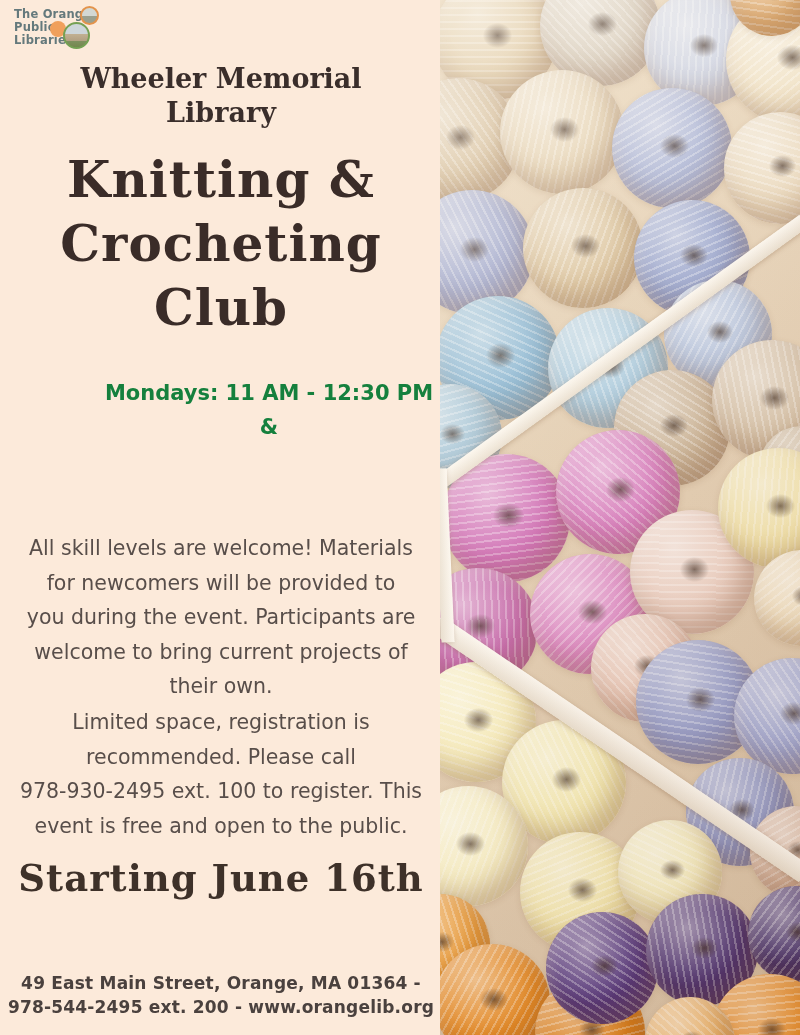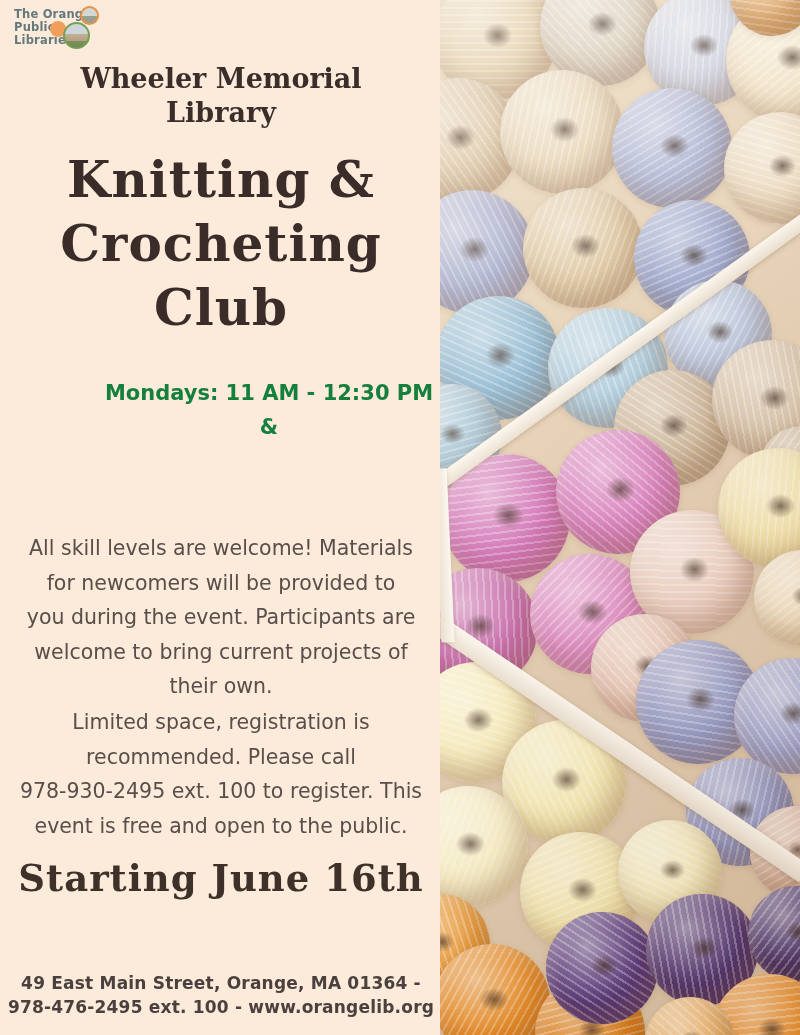--- a/index.html
+++ b/index.html
@@ -111,21 +111,21 @@
 their own.</div>
 
     <div class="para p2">Limited space, registration is
 recommended. Please call
 978-930-2495 ext. 100 to register. This
 event is free and open to the public.</div>
 
     <div class="starting">Starting June 16th</div>
 
     <div class="footer">49 East Main Street, Orange, MA 01364 -
-978-476-2495 ext. 100 - www.orangelib.org</div>
+978-544-2495 ext. 200 - www.orangelib.org</div>
 
   </div>
 
   <div class="photo">
     <div class="ball" style="left: -7px; top: -24px; height: 124px; width: 124px; background-color: rgb(226, 207, 174); background-image: radial-gradient(circle at 36% 30%, rgba(255, 255, 255, 0.5), rgba(255, 255, 255, 0) 55%), repeating-linear-gradient(0deg, rgba(255, 255, 255, 0.3) 0px, rgba(255, 255, 255, 0.3) 2px, rgba(255, 255, 255, 0) 2px, rgba(255, 255, 255, 0) 7px);">
         <div class="hole"></div>
       </div>
       <div class="ball" style="left: 100px; top: -34px; height: 120px; width: 120px; background-color: rgb(217, 207, 192); background-image: radial-gradient(circle at 36% 30%, rgba(255, 255, 255, 0.5), rgba(255, 255, 255, 0) 55%), repeating-linear-gradient(47deg, rgba(255, 255, 255, 0.3) 0px, rgba(255, 255, 255, 0.3) 2px, rgba(255, 255, 255, 0) 2px, rgba(255, 255, 255, 0) 7px);">
         <div class="hole"></div>
       </div>

